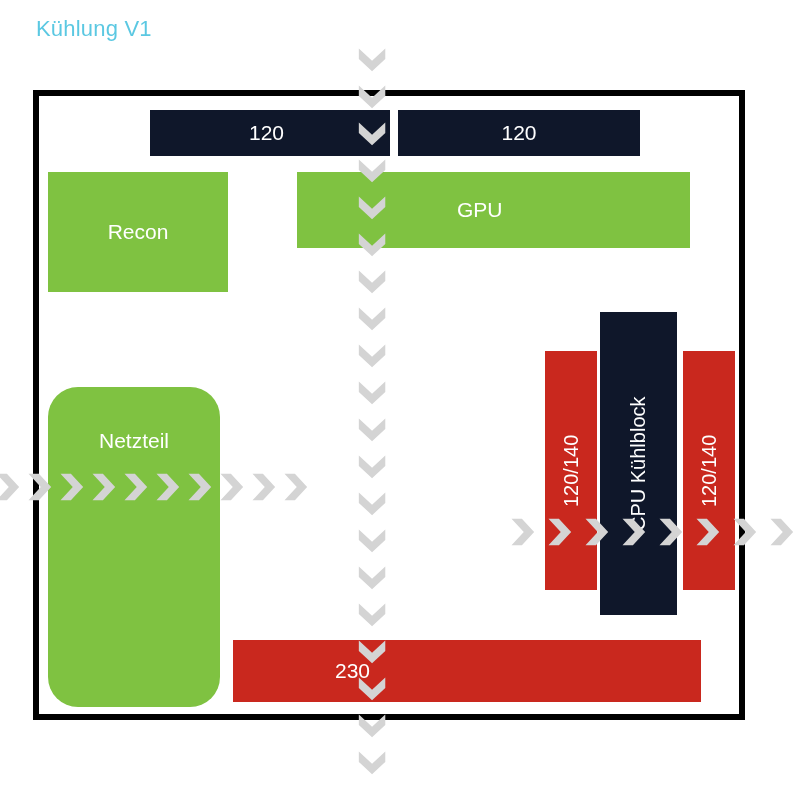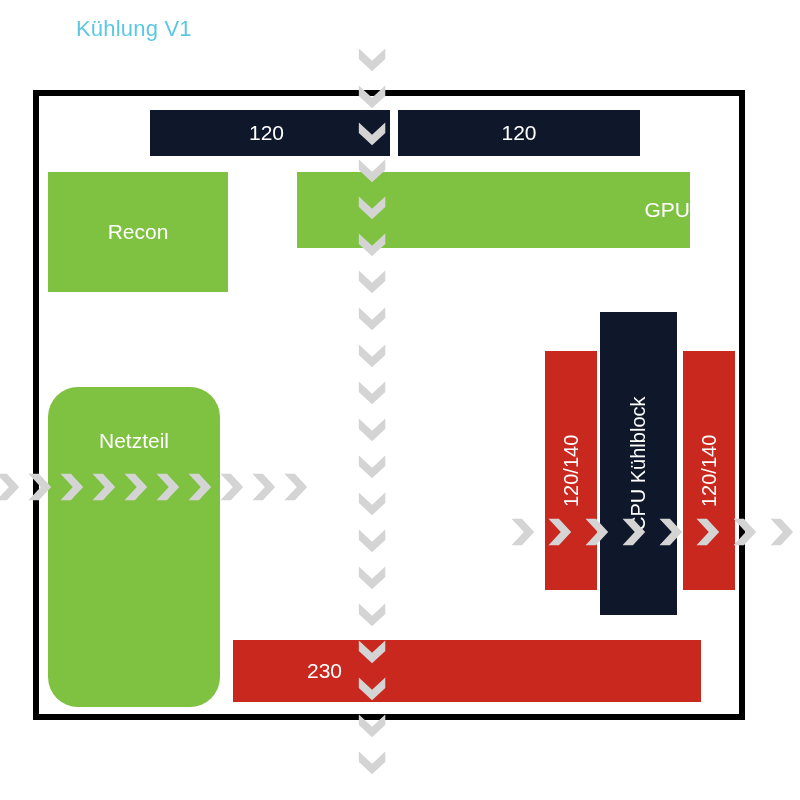--- a/index.html
+++ b/index.html
@@ -12,21 +12,20 @@
   #stage{position:relative;width:800px;height:800px;}
 
   
   .title{
     position:absolute;
     left:36px;top:16px;
     font-size:22px;
     color:#5BC8E2;
     letter-spacing:.2px;
     white-space:nowrap;
-    margin-left:40px;
   }
 
   
   .case{
     position:absolute;
     left:33px;top:90px;
     width:700px;height:618px;
     border:6px solid #000000;
     background:transparent;
     box-sizing:content-box;
@@ -48,22 +47,22 @@
 
   
   .block.vert{
     writing-mode:vertical-rl;
     transform:rotate(180deg);
     font-size:20px;
   }
 
   
   .lbl-top{align-items:flex-start;padding-top:42px;border-radius:30px;}
-  .lbl-right{justify-content:flex-start;padding-left:74px;}
-  .lbl-gpu{justify-content:flex-end;padding-left:160px;}
+  .lbl-right{justify-content:flex-start;padding-left:102px;}
+  .lbl-gpu{justify-content:flex-start;padding-left:160px;}
   .lbl-120a{justify-content:flex-start;padding-left:99px;}
 
   
   .chev{
     position:absolute;
     width:0;height:0;
     pointer-events:none;
   }
   .chev svg{display:block;}
   .flowline{position:absolute;}

